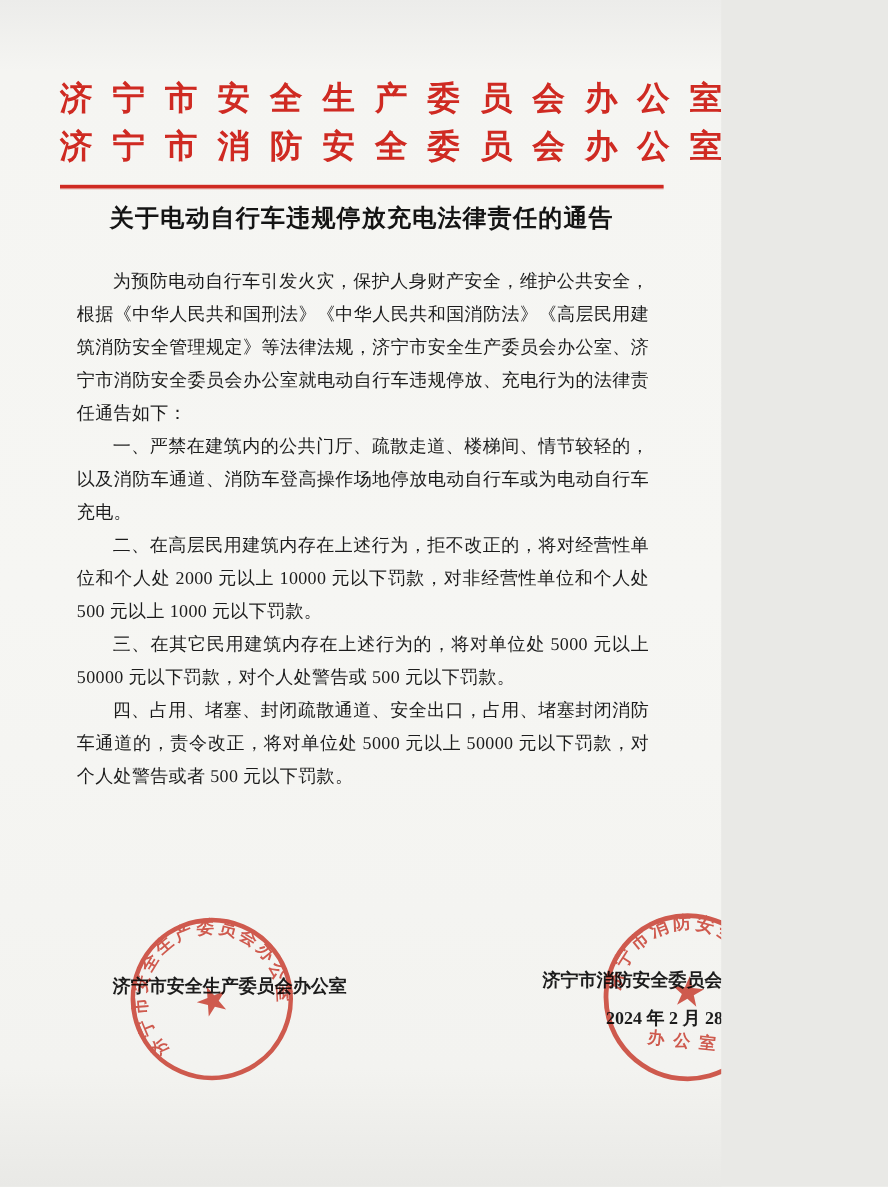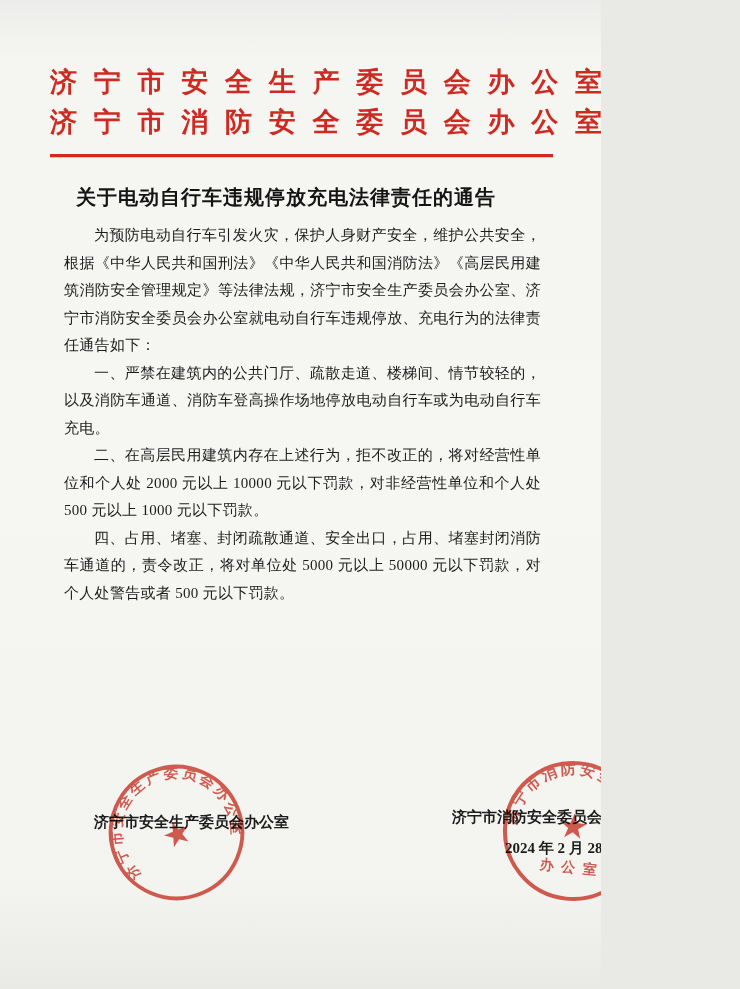--- a/index.html
+++ b/index.html
@@ -30,22 +30,22 @@
   }
   .red-rule{
     margin-top:12px;
     height:3px;
     background:#cf2a22;
     box-shadow:0 1px 0 rgba(207,42,34,.25);
   }
   
   .doc-title{
     position:absolute;top:168px;left:60px;right:58px;
-    margin:16px;
-    text-align:left;
+    margin:0;
+    text-align:center;
     font-size:20px;
     font-weight:bold;
     color:#141414;
     letter-spacing:1px;
   }
   
   .doc-body{
     position:absolute;top:222px;left:64px;right:60px;
     color:#1c1c1c;
   }
@@ -99,20 +99,21 @@
     <div class="header-line">济宁市消防安全委员会办公室</div>
     <div class="red-rule"></div>
   </header>
 
   <h1 class="doc-title">关于电动自行车违规停放充电法律责任的通告</h1>
 
   <main class="doc-body">
     <p>为预防电动自行车引发火灾，保护人身财产安全，维护公共安全，根据《中华人民共和国刑法》《中华人民共和国消防法》《高层民用建筑消防安全管理规定》等法律法规，济宁市安全生产委员会办公室、济宁市消防安全委员会办公室就电动自行车违规停放、充电行为的法律责任通告如下：</p>
     <p>一、严禁在建筑内的公共门厅、疏散走道、楼梯间、情节较轻的，以及消防车通道、消防车登高操作场地停放电动自行车或为电动自行车充电。</p>
     <p>二、在高层民用建筑内存在上述行为，拒不改正的，将对经营性单位和个人处 2000 元以上 10000 元以下罚款，对非经营性单位和个人处 500 元以上 1000 元以下罚款。</p>
+    <p>三、在其它民用建筑内存在上述行为的，将对单位处 5000 元以上 50000 元以下罚款，对个人处警告或 500 元以下罚款。</p>
     <p>四、占用、堵塞、封闭疏散通道、安全出口，占用、堵塞封闭消防车通道的，责令改正，将对单位处 5000 元以上 50000 元以下罚款，对个人处警告或者 500 元以下罚款。</p>
   </main>
 
   <footer>
     <div class="footer-org org-left">济宁市安全生产委员会办公室</div>
 
     <div class="footer-org org-right">济宁市消防安全委员会办公室</div>
 
     <div class="footer-date">2024 年 2 月 28 日</div>
 

